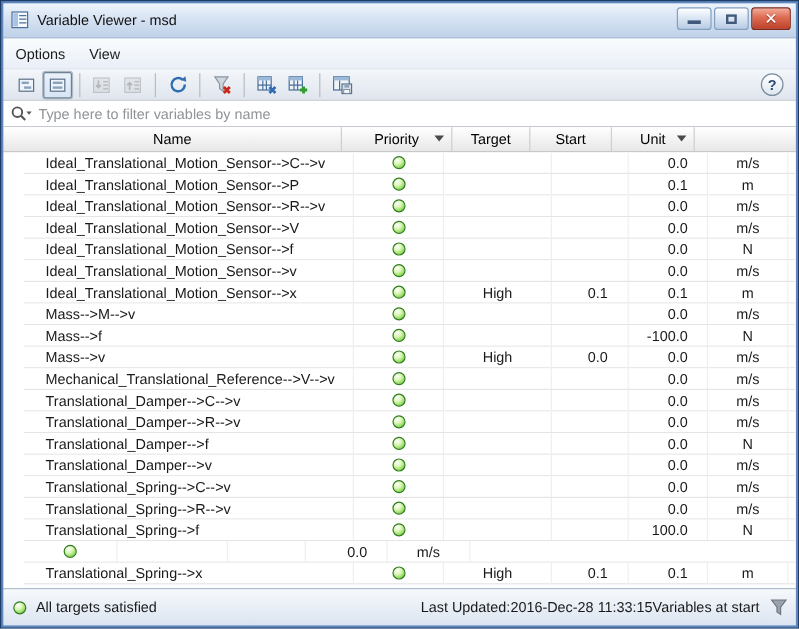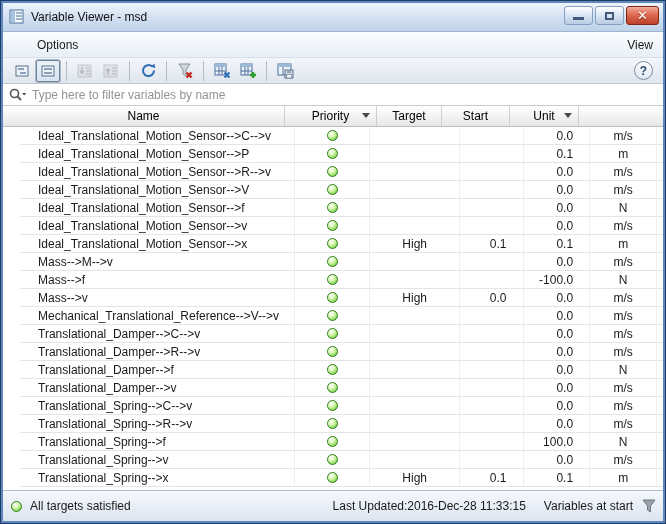--- a/index.html
+++ b/index.html
@@ -16,21 +16,21 @@
   .title-text{ color:#111; }
   .winbtns{ position:absolute; right:4px; top:3px; display:flex; gap:2px; }
   .winbtn{ width:29px; height:19px; border:1px solid #83a0c0; border-radius:3px;
            background:linear-gradient(#ffffff,#dce7f4 45%,#b9cce4); display:flex; align-items:center; justify-content:center; }
   .winbtn .dash{ width:11px; height:3px; background:#41597a; margin-top:6px; }
   .winbtn .sq{ width:9px; height:8px; border:2px solid #41597a; background:transparent; }
   .winbtn.close{ width:33px; background:linear-gradient(#f2ab99,#dd6b52 45%,#bd402a); border-color:#7e2717; }
   .winbtn.close .x{ color:#fff; font-weight:bold; font-size:13px; line-height:1; text-shadow:0 1px 1px #7e2717; }
 
   
-  .menubar{ height:26px; background:linear-gradient(#fafcfe,#e9eff8); display:flex; align-items:center; padding-left:24px; border-bottom:1px solid #d7dee8;justify-content:space-between;}
+  .menubar{ height:26px; background:linear-gradient(#fafcfe,#e9eff8); display:flex; align-items:center; padding-left:0; border-bottom:1px solid #d7dee8;}
   .menu-item{ padding:4px 10px; }
 
   
   .toolbar{ height:26px; background:linear-gradient(#f3f6fa,#e0e6ee); border-bottom:1px solid #c2c8d1; display:flex; align-items:center; padding:0 6px; position:relative;}
   .tbtn{ width:24px; height:22px; display:flex; align-items:center; justify-content:center; border:1px solid transparent; border-radius:2px; margin:0 1px;}
   .tbtn.pressed{ background:linear-gradient(#eaf1fa,#d8e5f4); border-color:#6f8194; box-shadow:0 0 0 1px #aebcca; }
   .tbtn.disabled{ opacity:.45; filter:grayscale(70%); }
   .tsep{ width:1px; height:20px; background:#b6bcc6; margin:0 5px; }
   .help-btn{ position:absolute; right:10px; top:3px; width:19px; height:19px; border-radius:50%;
              border:1px solid #7c8da2; background:linear-gradient(#ffffff,#dfe7f1);
@@ -54,21 +54,21 @@
   .c-name{ width:282px;} .c-status{ width:78px;} .c-priority{ width:92px;}
   .c-target{ width:65px;} .c-start{ width:68px;} .c-unit{ width:69px;} .c-strip{ width:6px; border-right:none;}
 
   .ball{ width:11px; height:11px; border-radius:50%; border:1px solid #2f7d1e;
          background:radial-gradient(circle at 35% 28%, #ffffff, #d9f6b4 38%, #8ed95c 72%, #54b02c); }
 
   
   .statusbar{ height:31px; background:linear-gradient(#f6f9fc,#dbe4f0); border-top:1px solid #aebdd0;
               display:flex; align-items:center; padding:0 8px; position:relative;}
   .sb-left{ display:flex; align-items:center; gap:8px;justify-content:space-between; }
-  .sb-right{ position:absolute; right:30px; display:flex; gap:18px; }
+  .sb-right{ position:absolute; right:30px; display:flex; }
   .sb-funnel{ position:absolute; right:6px; top:7px; }
 
   svg{ display:block; }
 </style>
 </head>
 <body>
 
 <div class="frame-outer">
 <div class="frame-inner">
 <div class="content">
@@ -408,21 +408,20 @@
             <div class="td center c-status">
               <span class="ball"></span>
             </div>
             <div class="td center c-priority"></div>
             <div class="td num c-target"></div>
             <div class="td num c-start">100.0</div>
             <div class="td center c-unit">N</div>
             <div class="td c-strip"></div>
           </div>
           <div class="tr">
-            <div class="td name c-name">Translational_Spring--&gt;v</div>
             <div class="td center c-status">
               <span class="ball"></span>
             </div>
             <div class="td center c-priority"></div>
             <div class="td num c-target"></div>
             <div class="td num c-start">0.0</div>
             <div class="td center c-unit">m/s</div>
             <div class="td c-strip"></div>
           </div>
           <div class="tr">

